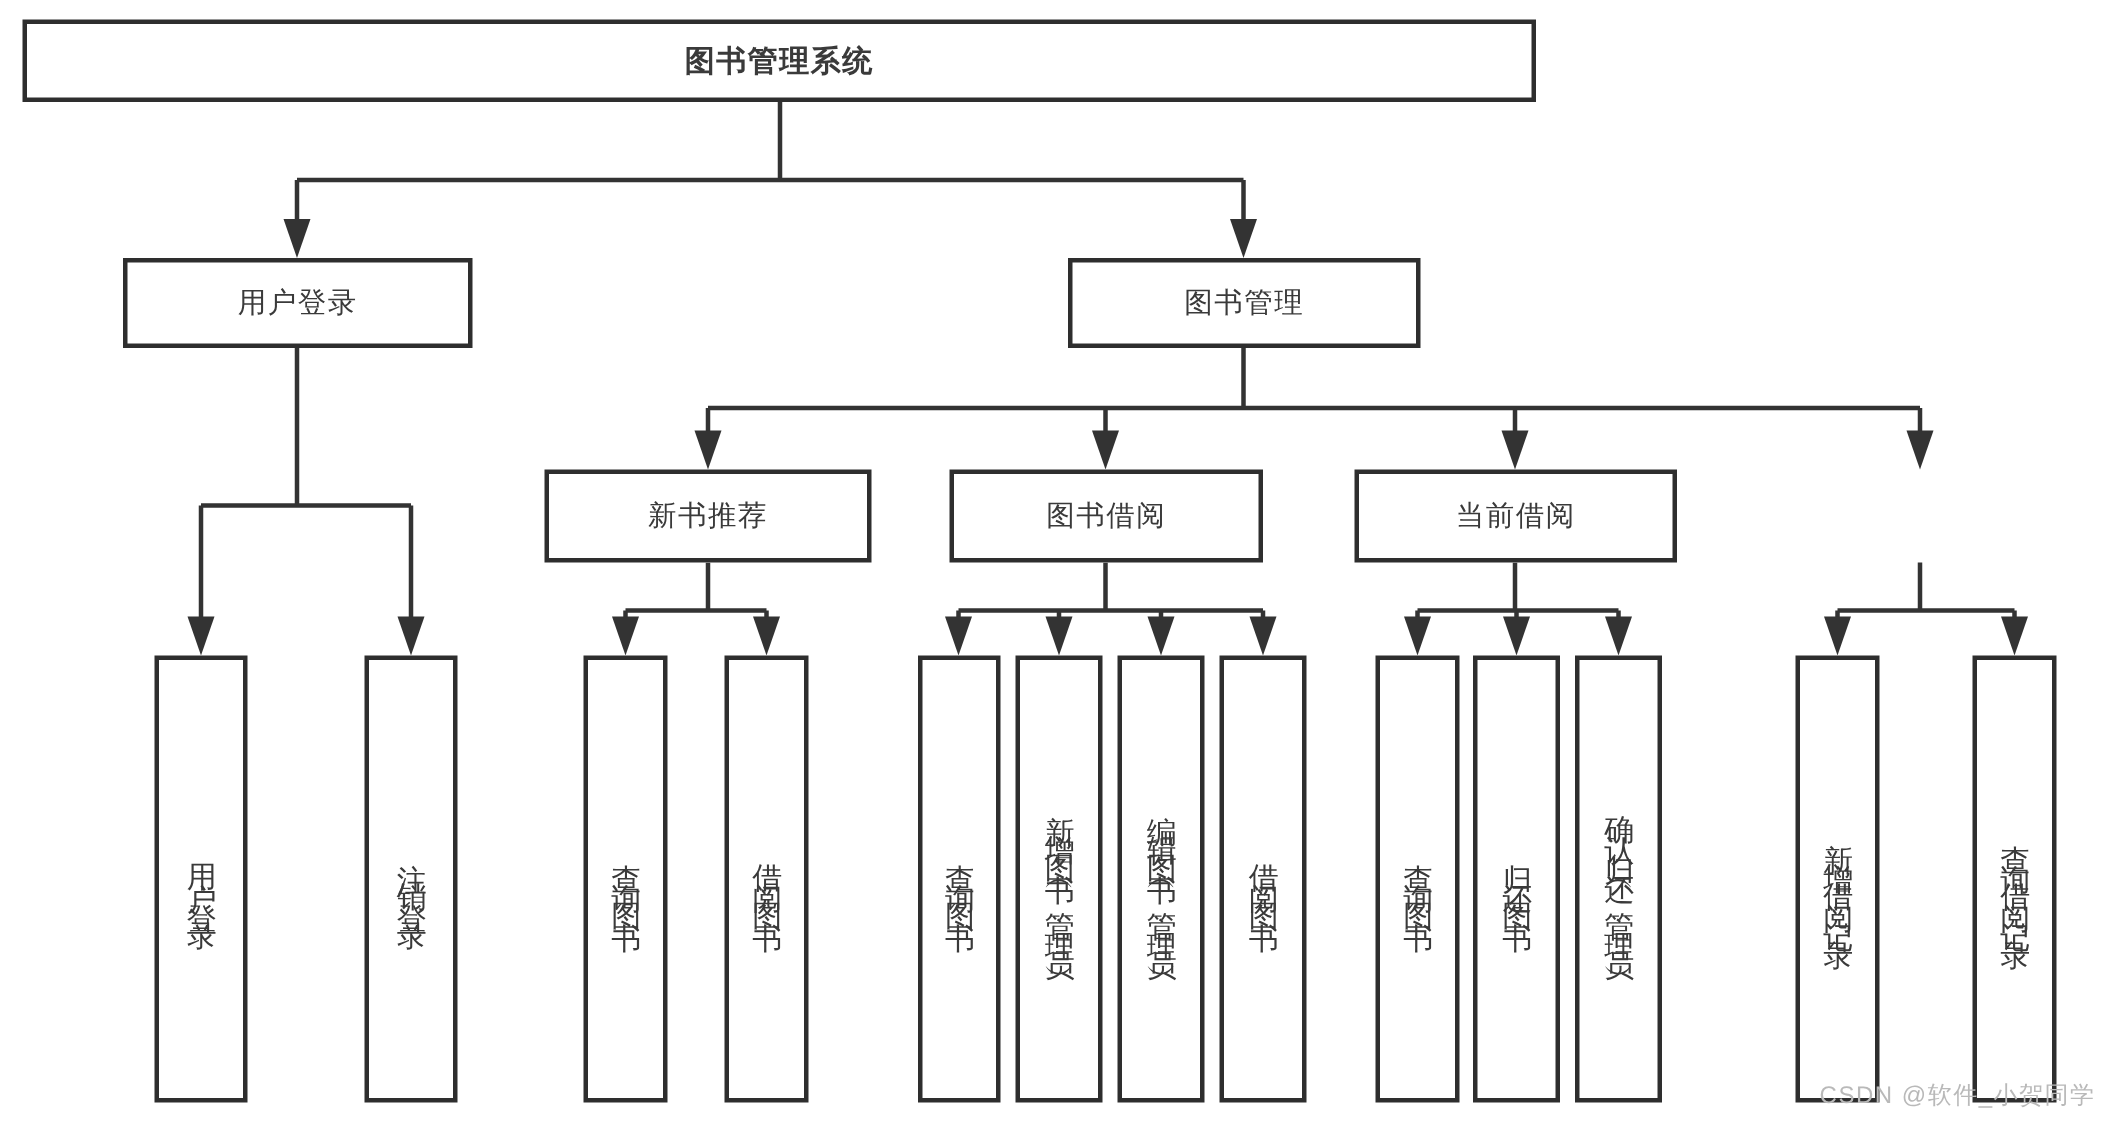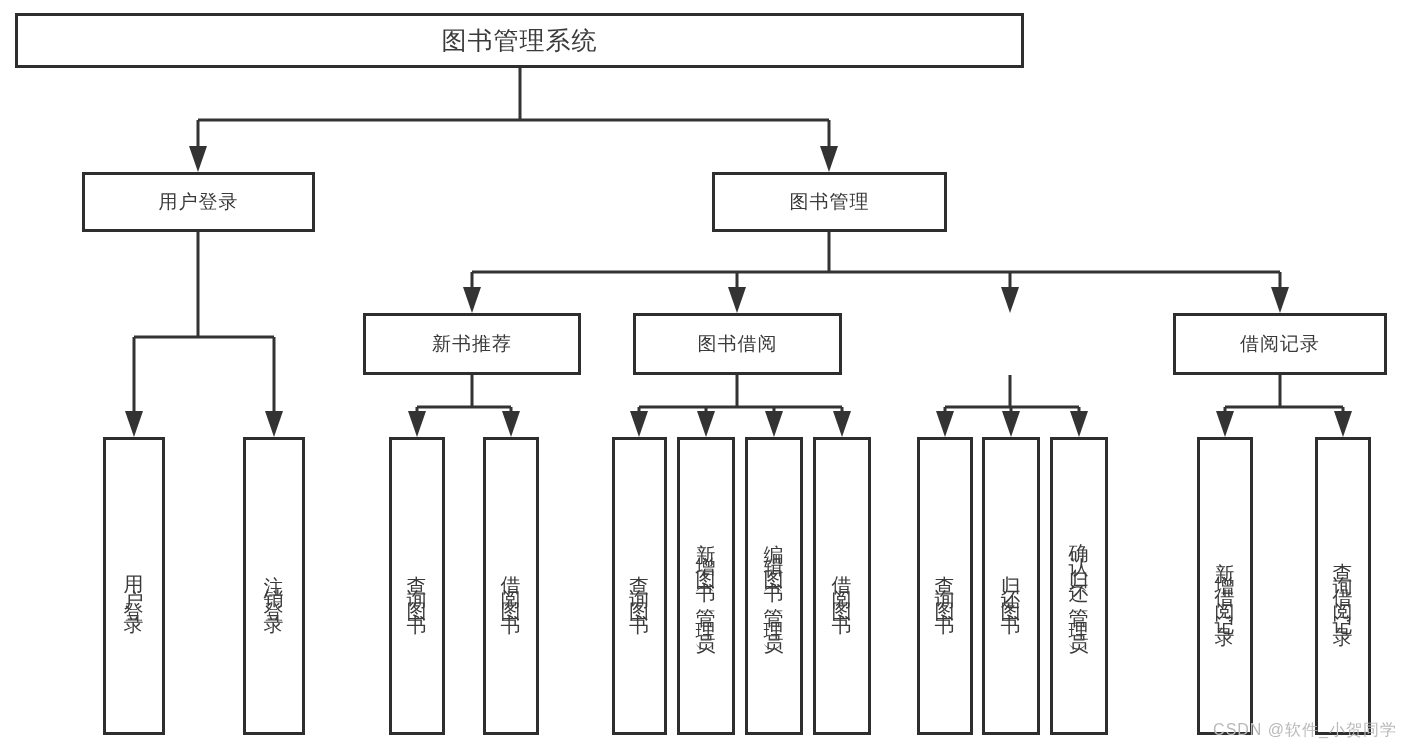--- a/index.html
+++ b/index.html
@@ -37,21 +37,21 @@
     display: flex;
     align-items: center;
     justify-content: center;
     color: var(--text);
   }
   .hbox .label {
     font-size: 19px;
     letter-spacing: 1px;
     white-space: nowrap;
   }
-  .root-box .label { font-size: 25px; }
+  .root-box .label { font-size: 20px; font-weight: bold; }
 
   .vbox .label {
     writing-mode: vertical-lr;
     text-orientation: mixed;
     font-size: 20px;
     line-height: 1;
     letter-spacing: 13px;
     white-space: nowrap;
   }
 
@@ -131,22 +131,22 @@
   <div class="node hbox" style="left:712px; top:172px; width:235px; height:60px;align-items:center;">
     <span class="label">图书管理</span>
   </div>
 
   <div class="node hbox" style="left:363px; top:313px; width:218px; height:62px;font-family:Liberation Serif, serif;">
     <span class="label">新书推荐</span>
   </div>
   <div class="node hbox" style="left:633px; top:313px; width:209px; height:62px;">
     <span class="label">图书借阅</span>
   </div>
-  <div class="node hbox" style="left:1173px; top:313px; width:214px; height:62px;">
-    <span class="label">借阅记录</span>
+  <div class="node hbox" style="left:903px; top:313px; width:215px; height:62px;">
+    <span class="label">当前借阅</span>
   </div>
 
   <div class="node vbox" style="left:103px; top:437px; width:62px; height:298px;">
     <span class="label">用户登录</span>
   </div>
   <div class="node vbox" style="left:243px; top:437px; width:62px; height:298px;">
     <span class="label">注销登录</span>
   </div>
 
   <div class="node vbox" style="left:389px; top:437px; width:56px; height:298px;">

